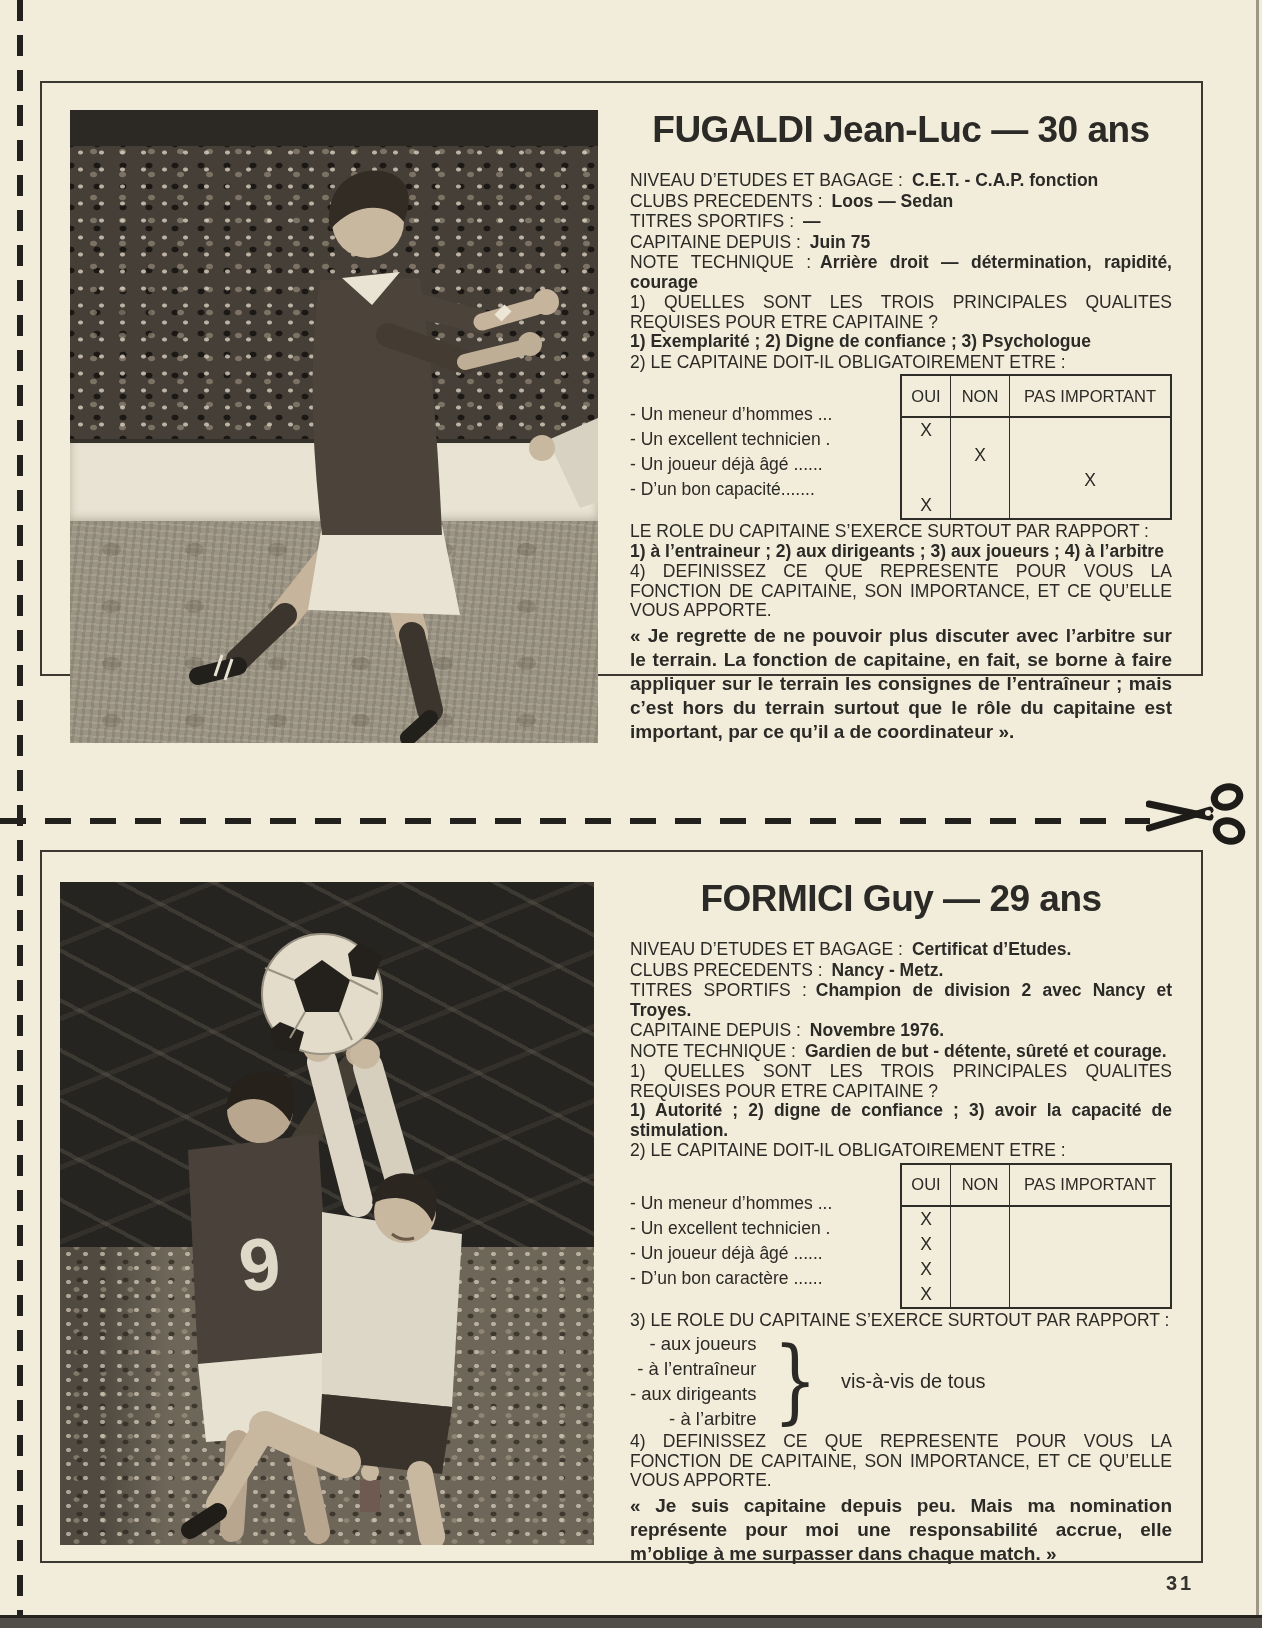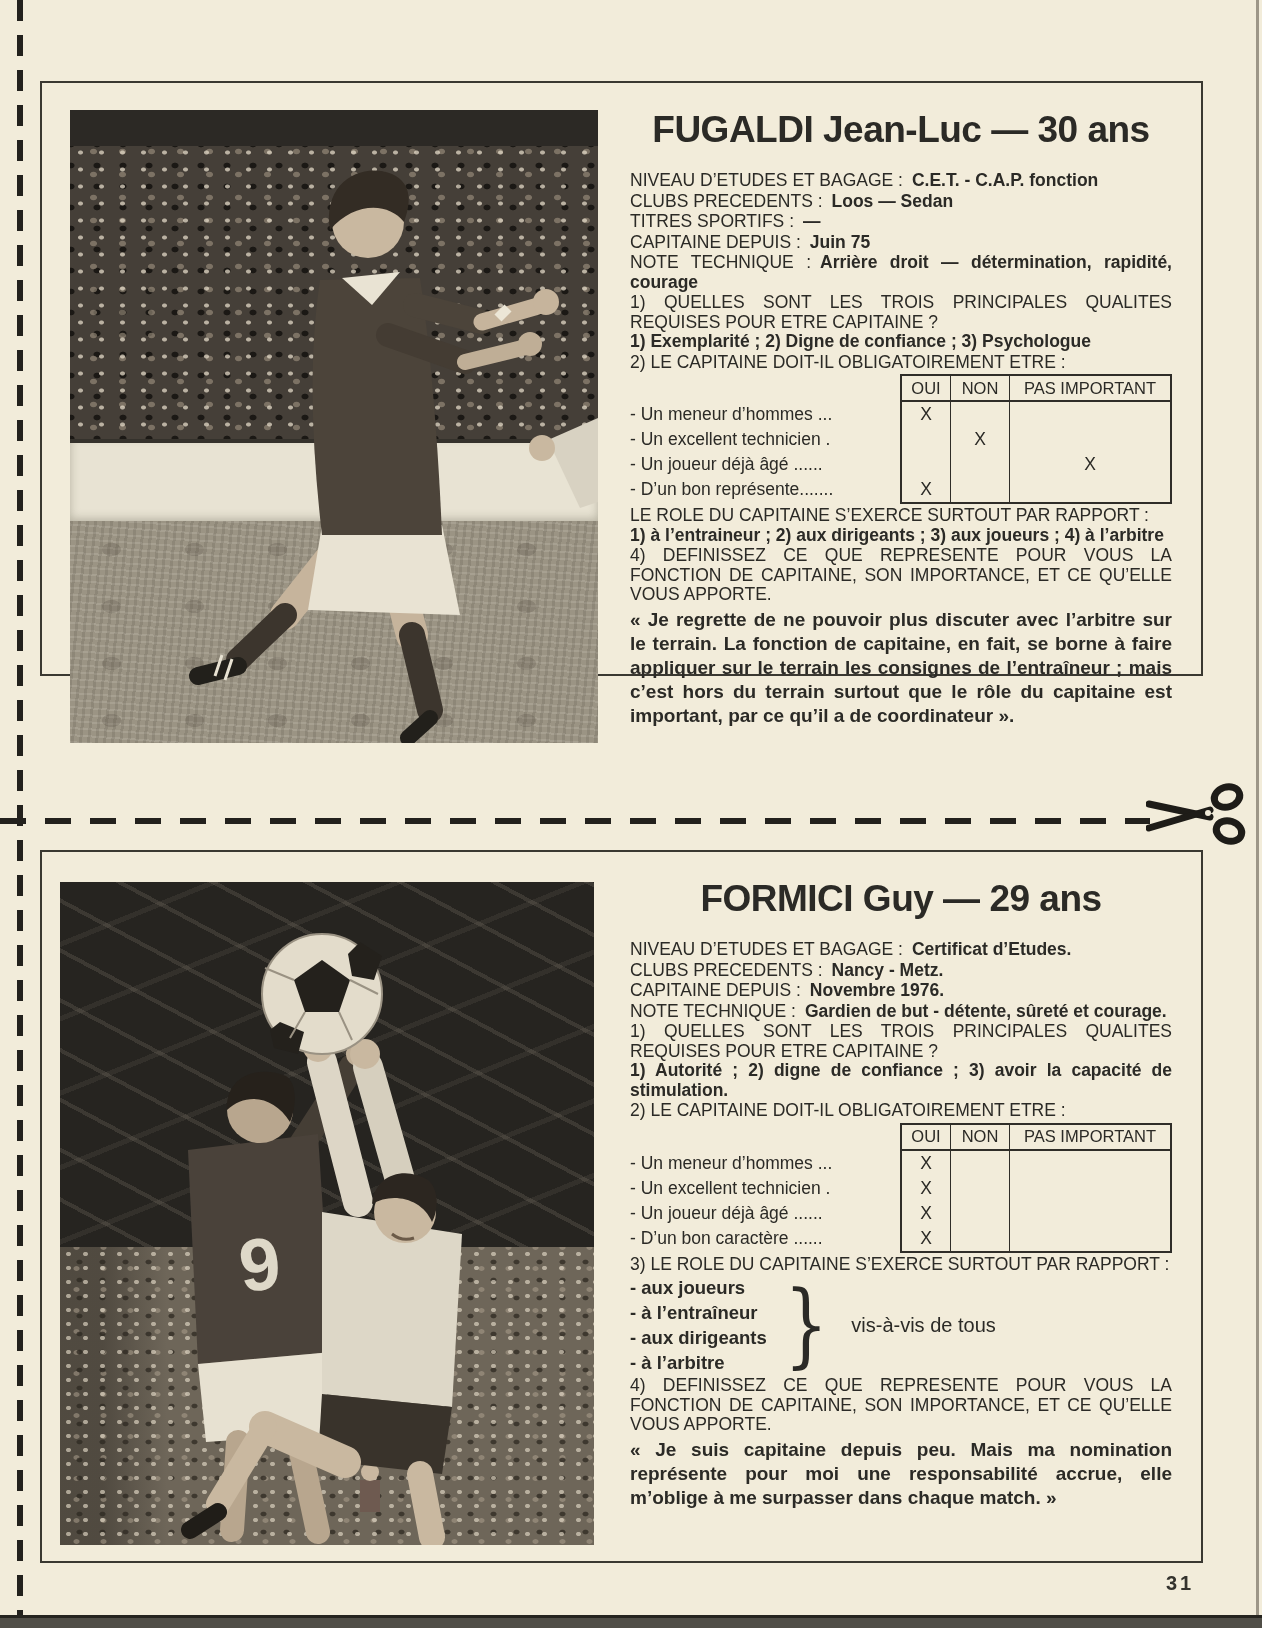--- a/index.html
+++ b/index.html
@@ -70,27 +70,27 @@
   .bodyline{margin:0 0 1px 0;}
   .bv{font-weight:700;margin-left:9px;}
   .qans{font-size:17.5px;line-height:19.5px;font-weight:700;text-align:justify;margin:0 0 1px 0;}
   .quote{font-size:19px;line-height:24px;font-weight:700;text-align:justify;margin-top:3px;}
   
   .qt-wrap{display:flex;margin:2px 0 2px 0;}
   .qt-labels{flex:1;padding-top:28px;}
   .qt-labels div{font-size:17.5px;line-height:25px;white-space:nowrap;}
   table.qt{border-collapse:collapse;border:2px solid #2f2d28;table-layout:fixed;width:262px;height:128px;}
   table.qt th{font-size:16.5px;font-weight:400;border-bottom:2px solid #2f2d28;border-left:1.5px solid #2f2d28;
-    height:24px;padding:0 1px;white-space:nowrap;overflow:hidden;}
+    height:24px;padding:8px 1px;white-space:nowrap;overflow:hidden;}
   table.qt th:first-child,table.qt td:first-child{border-left:none;}
   table.qt td{border-left:1.5px solid #2f2d28;height:25px;text-align:center;font-size:17.5px;padding:0;}
   .col-oui{width:46px;} .col-non{width:56px;} .col-pas{width:158px;}
   
   .brace-row{display:flex;align-items:center;margin:1px 0;}
-  .brace-list div{font-size:18.5px;line-height:25px;font-weight:700;white-space:nowrap;}
+  .brace-list div{font-size:18.5px;line-height:25px;font-weight:400;white-space:nowrap;text-align:right;}
   .brace-glyph{font-family:"DejaVu Serif",serif;font-size:92px;line-height:100px;font-weight:400;
     transform:scaleX(.75);margin:0 2px 0 10px;color:#2b2a26;}
   .brace-note{font-size:20px;font-weight:400;margin-left:14px;white-space:nowrap;}
 </style>
 </head>
 <body>
 
 <div class="trim-left"></div>
 <div class="cut-line"></div>
 <div class="scissors">
@@ -154,21 +154,21 @@
 
     <div class="qlabel">1) QUELLES SONT LES TROIS PRINCIPALES QUALITES REQUISES POUR ETRE CAPITAINE ?</div>
     <div class="qans">1) Exemplarité ; 2) Digne de confiance ; 3) Psychologue</div>
     <div class="qlabel">2) LE CAPITAINE DOIT-IL OBLIGATOIREMENT ETRE :</div>
 
     <div class="qt-wrap">
       <div class="qt-labels">
         <div>- Un meneur d’hommes ...</div>
         <div>- Un excellent technicien  .</div>
         <div>- Un joueur déjà âgé ......</div>
-        <div>- D’un bon représente.......</div>
+        <div>- D’un bon capacité.......</div>
       </div>
       <table class="qt">
         <thead>
           <tr>
             <th class="col-oui">OUI</th>
             <th class="col-non">NON</th>
             <th class="col-pas">PAS IMPORTANT</th>
           </tr>
         </thead>
         <tbody>
@@ -248,20 +248,21 @@
         <path d="M234,98 L205,86 M290,98 L318,112 M279,130 L292,158 M245,130 L230,156" stroke="#9a9283" stroke-width="2" fill="none"></path>
       </g>
     </svg>
   </div>
 
   <div class="tcol">
     <div class="ptitle">FORMICI Guy — 29 ans</div>
 
     <div class="bodyline"><span>NIVEAU D’ETUDES ET BAGAGE :</span><span class="bv">Certificat d’Etudes.</span></div>
     <div class="bodyline"><span>CLUBS PRECEDENTS :</span><span class="bv">Nancy - Metz.</span></div>
+    <div class="bodyline"><span>TITRES SPORTIFS :</span><span class="bv">Champion de division 2 avec Nancy et Troyes.</span></div>
     <div class="bodyline"><span>CAPITAINE DEPUIS :</span><span class="bv">Novembre 1976.</span></div>
     <div class="bodyline"><span>NOTE TECHNIQUE :</span><span class="bv">Gardien de but - détente, sûreté et courage.</span></div>
 
     <div class="qlabel">1) QUELLES SONT LES TROIS PRINCIPALES QUALITES REQUISES POUR ETRE CAPITAINE ?</div>
     <div class="qans">1) Autorité ;  2) digne de confiance ;  3) avoir la capacité de stimulation.</div>
     <div class="qlabel">2) LE CAPITAINE DOIT-IL OBLIGATOIREMENT ETRE :</div>
 
     <div class="qt-wrap">
       <div class="qt-labels">
         <div>- Un meneur d’hommes ...</div>

